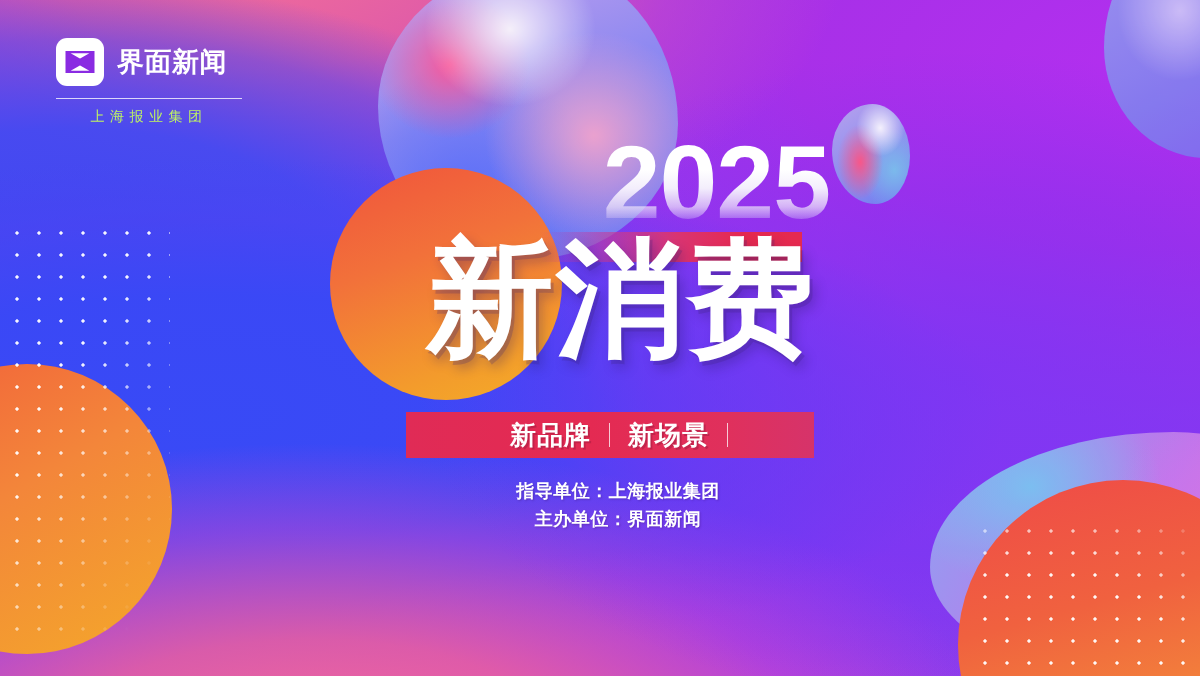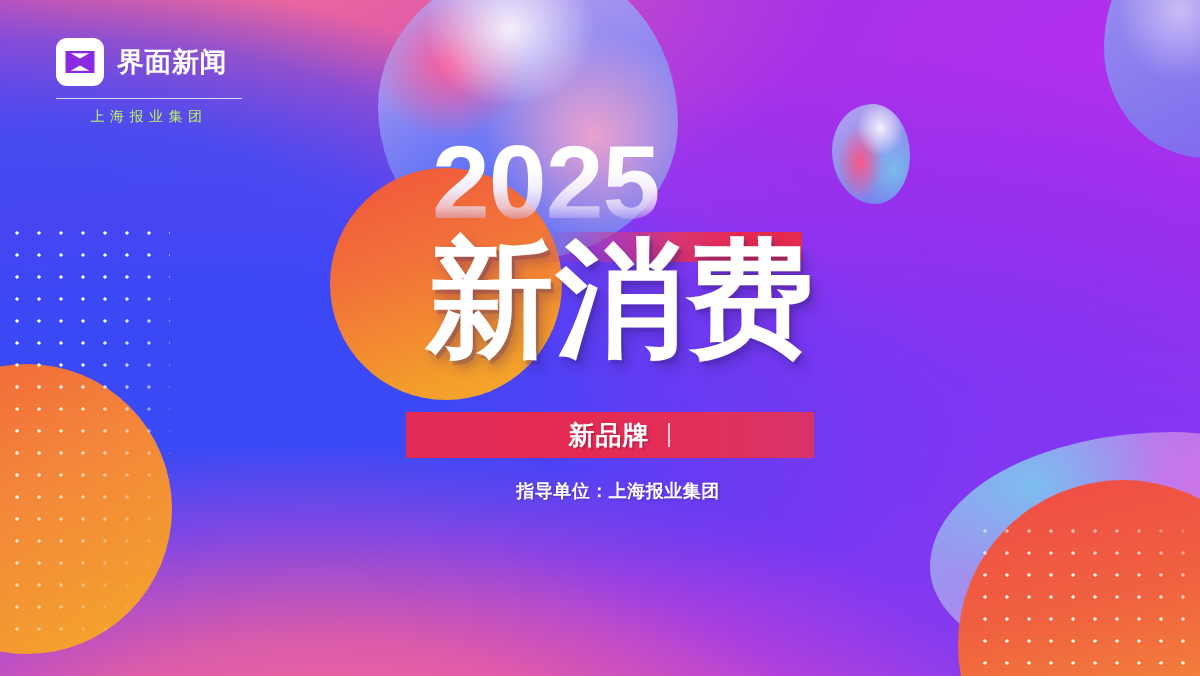--- a/index.html
+++ b/index.html
@@ -195,21 +195,21 @@
     pointer-events:none;
   }
   .center-inner { position:absolute; left:390px; top:130px; width:440px; }
 
   
   .year {
     font-size:104px;
     font-weight:700;
     letter-spacing:-1px;
     line-height:1;
-    text-align:left;
+    text-align:right;
     padding-left:42px;
     background:linear-gradient(180deg,
         #ffffff 0%, #ffffff 38%, #f3eefc 56%,
         rgba(236,226,250,0.72) 74%,
         rgba(190,170,245,0.30) 88%,
         rgba(150,120,240,0.02) 100%);
     -webkit-background-clip:text;
     background-clip:text;
     color:transparent;
     -webkit-text-fill-color:transparent;
@@ -326,23 +326,25 @@
 
       <div class="year">2025</div>
 
       <div class="accent-bar"></div>
 
       <div class="headline">新消费</div>
 
       <div class="slogan-bar">
         <span class="slogan-item">新品牌</span>
         <span class="slogan-sep"></span>
+        <span class="slogan-item">新场景</span>
         <span class="slogan-sep"></span>
       </div>
 
       <div class="org-lines">
         <div>指导单位：上海报业集团</div>
+        <div>主办单位：界面新闻</div>
       </div>
 
     </div>
   </div>
 
 </div>
 
 </body></html>

